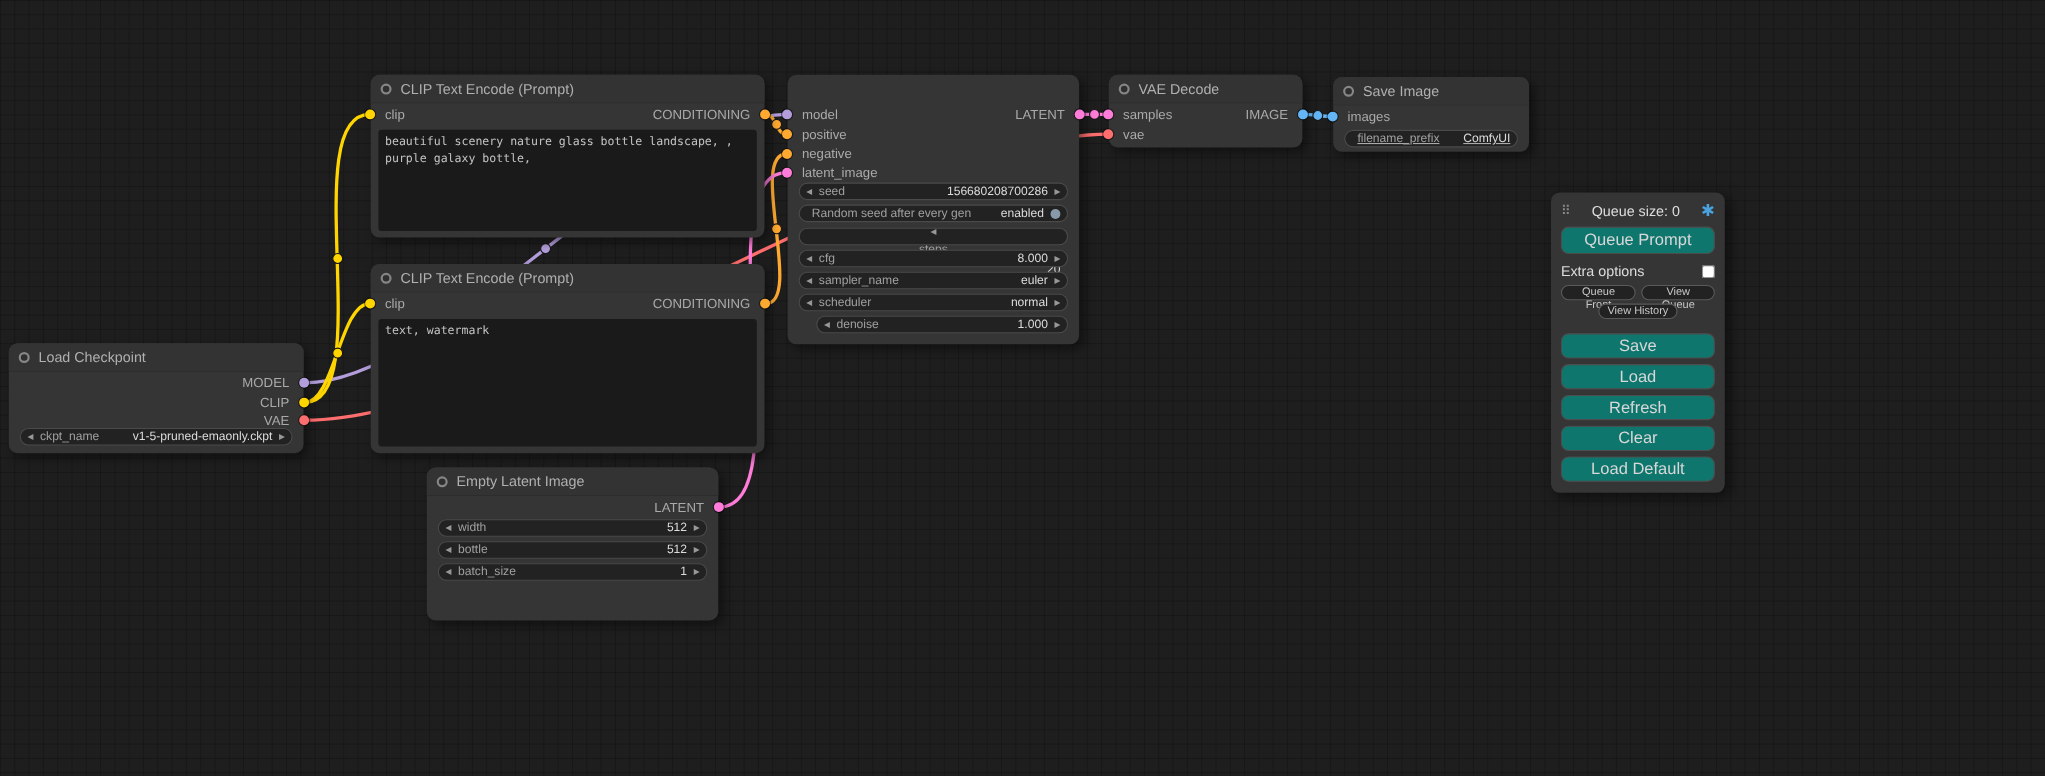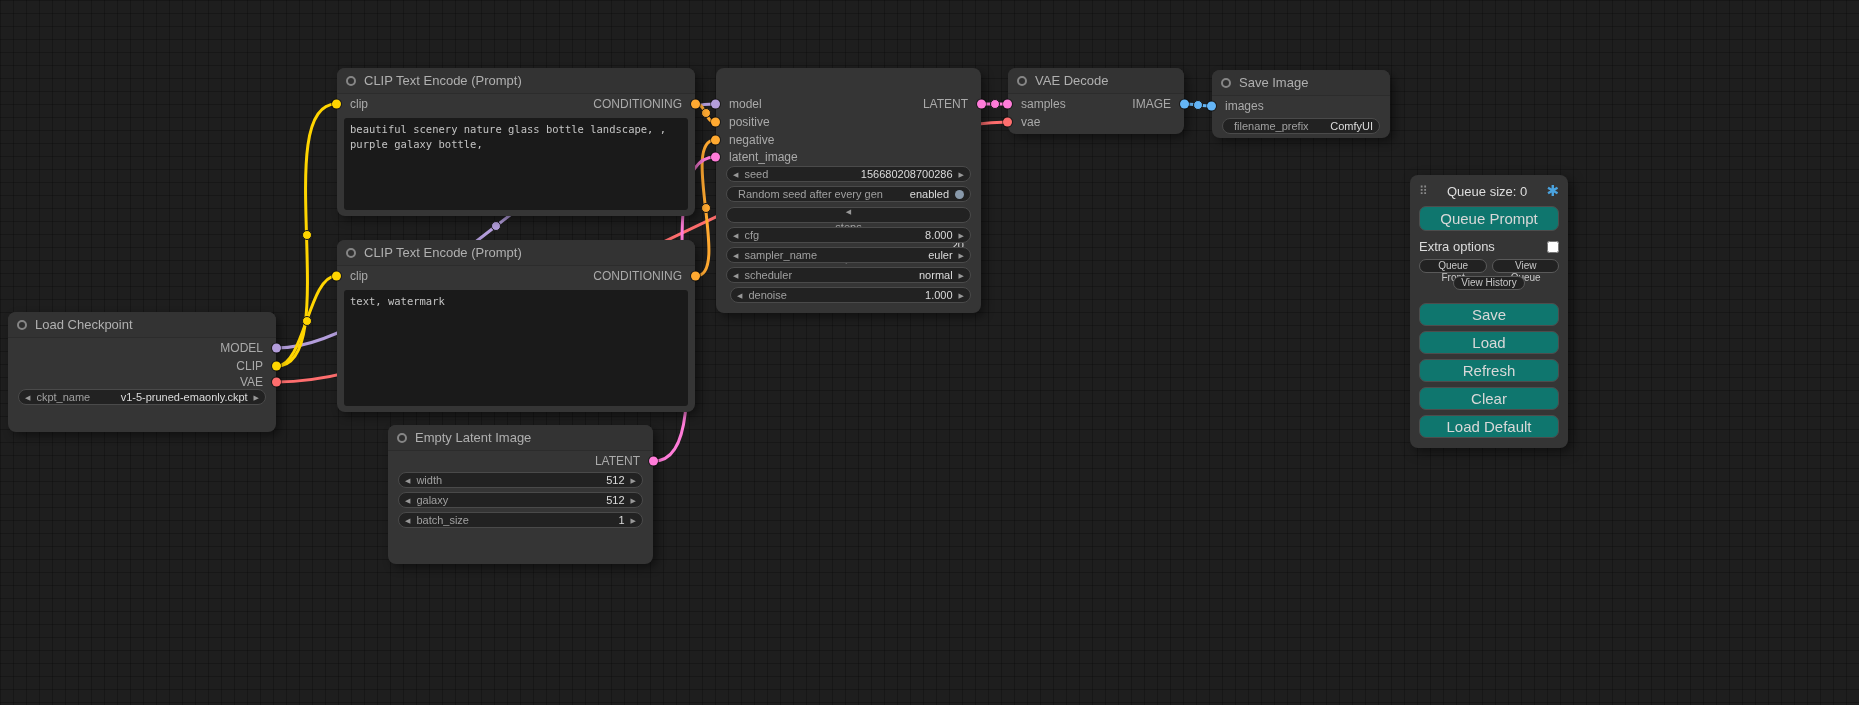--- a/index.html
+++ b/index.html
@@ -86,21 +86,21 @@
     <circle cx="307" cy="235" r="4.5" style="fill:var(--c-clip)"></circle>
     <circle cx="307" cy="321" r="4.5" style="fill:var(--c-clip)"></circle>
     <circle cx="643" cy="252" r="4.5" style="fill:var(--c-vae)"></circle>
     <circle cx="706" cy="113" r="4.5" style="fill:var(--c-conditioning)"></circle>
     <circle cx="706" cy="208" r="4.5" style="fill:var(--c-conditioning)"></circle>
     <circle cx="685" cy="309" r="4.5" style="fill:var(--c-latent)"></circle>
     <circle cx="995" cy="104" r="4.5" style="fill:var(--c-latent)"></circle>
     <circle cx="1198" cy="105" r="4.5" style="fill:var(--c-image)"></circle>
   </svg>
 
-  <div class="node" style="left:8px;top:312px;width:268px;height:120px;">
+  <div class="node" style="left:8px;top:312px;width:268px;height:100px;">
     <div class="node-title">
       <span class="node-dot"></span>
       <span class="title-text">Load Checkpoint</span>
     </div>
     <div class="slot" style="top:28px;">
       <span class="slot-out-label">MODEL</span>
       <span class="dot out" style="background:var(--c-model);"></span>
     </div>
     <div class="slot" style="top:46px;">
       <span class="slot-out-label">CLIP</span>
@@ -156,21 +156,21 @@
       <span class="dot out" style="background:var(--c-latent);"></span>
     </div>
     <div class="widget" style="left:10px;right:10px;top:47px;">
       <span class="arrow">◀</span>
       <span class="w-label">width</span>
       <span class="w-value">512</span>
       <span class="arrow">▶</span>
     </div>
     <div class="widget" style="left:10px;right:10px;top:67px;">
       <span class="arrow">◀</span>
-      <span class="w-label">galaxy</span>
+      <span class="w-label">bottle</span>
       <span class="w-value">512</span>
       <span class="arrow">▶</span>
     </div>
     <div class="widget" style="left:10px;right:10px;top:87px;">
       <span class="arrow">◀</span>
       <span class="w-label">batch_size</span>
       <span class="w-value">1</span>
       <span class="arrow">▶</span>
     </div>
   </div>
@@ -222,21 +222,21 @@
       <span class="w-label">sampler_name</span>
       <span class="w-value">euler</span>
       <span class="arrow">▶</span>
     </div>
     <div class="widget" style="left:10px;right:10px;top:199px;">
       <span class="arrow">◀</span>
       <span class="w-label">scheduler</span>
       <span class="w-value">normal</span>
       <span class="arrow">▶</span>
     </div>
-    <div class="widget" style="left:14px;right:10px;top:219px;">
+    <div class="widget" style="left:26px;right:10px;top:219px;">
       <span class="arrow">◀</span>
       <span class="w-label">denoise</span>
       <span class="w-value">1.000</span>
       <span class="arrow">▶</span>
     </div>
   </div>
 
   <div class="node" style="left:1008px;top:68px;width:176px;height:66px;">
     <div class="node-title">
       <span class="node-dot"></span>
@@ -256,21 +256,21 @@
 
   <div class="node" style="left:1212px;top:70px;width:178px;height:68px;">
     <div class="node-title">
       <span class="node-dot"></span>
       <span class="title-text">Save Image</span>
     </div>
     <div class="slot" style="top:28px;">
       <span class="dot in" style="background:var(--c-image);"></span>
       <span class="slot-in-label">images</span>
     </div>
-    <div class="widget no-arrows" style="left:10px;right:10px;top:48px;">
+    <div class="widget no-arrows" style="left:10px;right:10px;top:48px;text-decoration:underline;">
       <span class="w-label">filename_prefix</span>
       <span class="w-value">ComfyUI</span>
     </div>
   </div>
 
   <div class="menu" style="left:1410px;top:175px;width:158px;">
     <div class="menu-header">
       <span class="drag-handle">⠿</span>
       <span class="queue-size">Queue size: 0</span>
       <span class="gear">✱</span>

